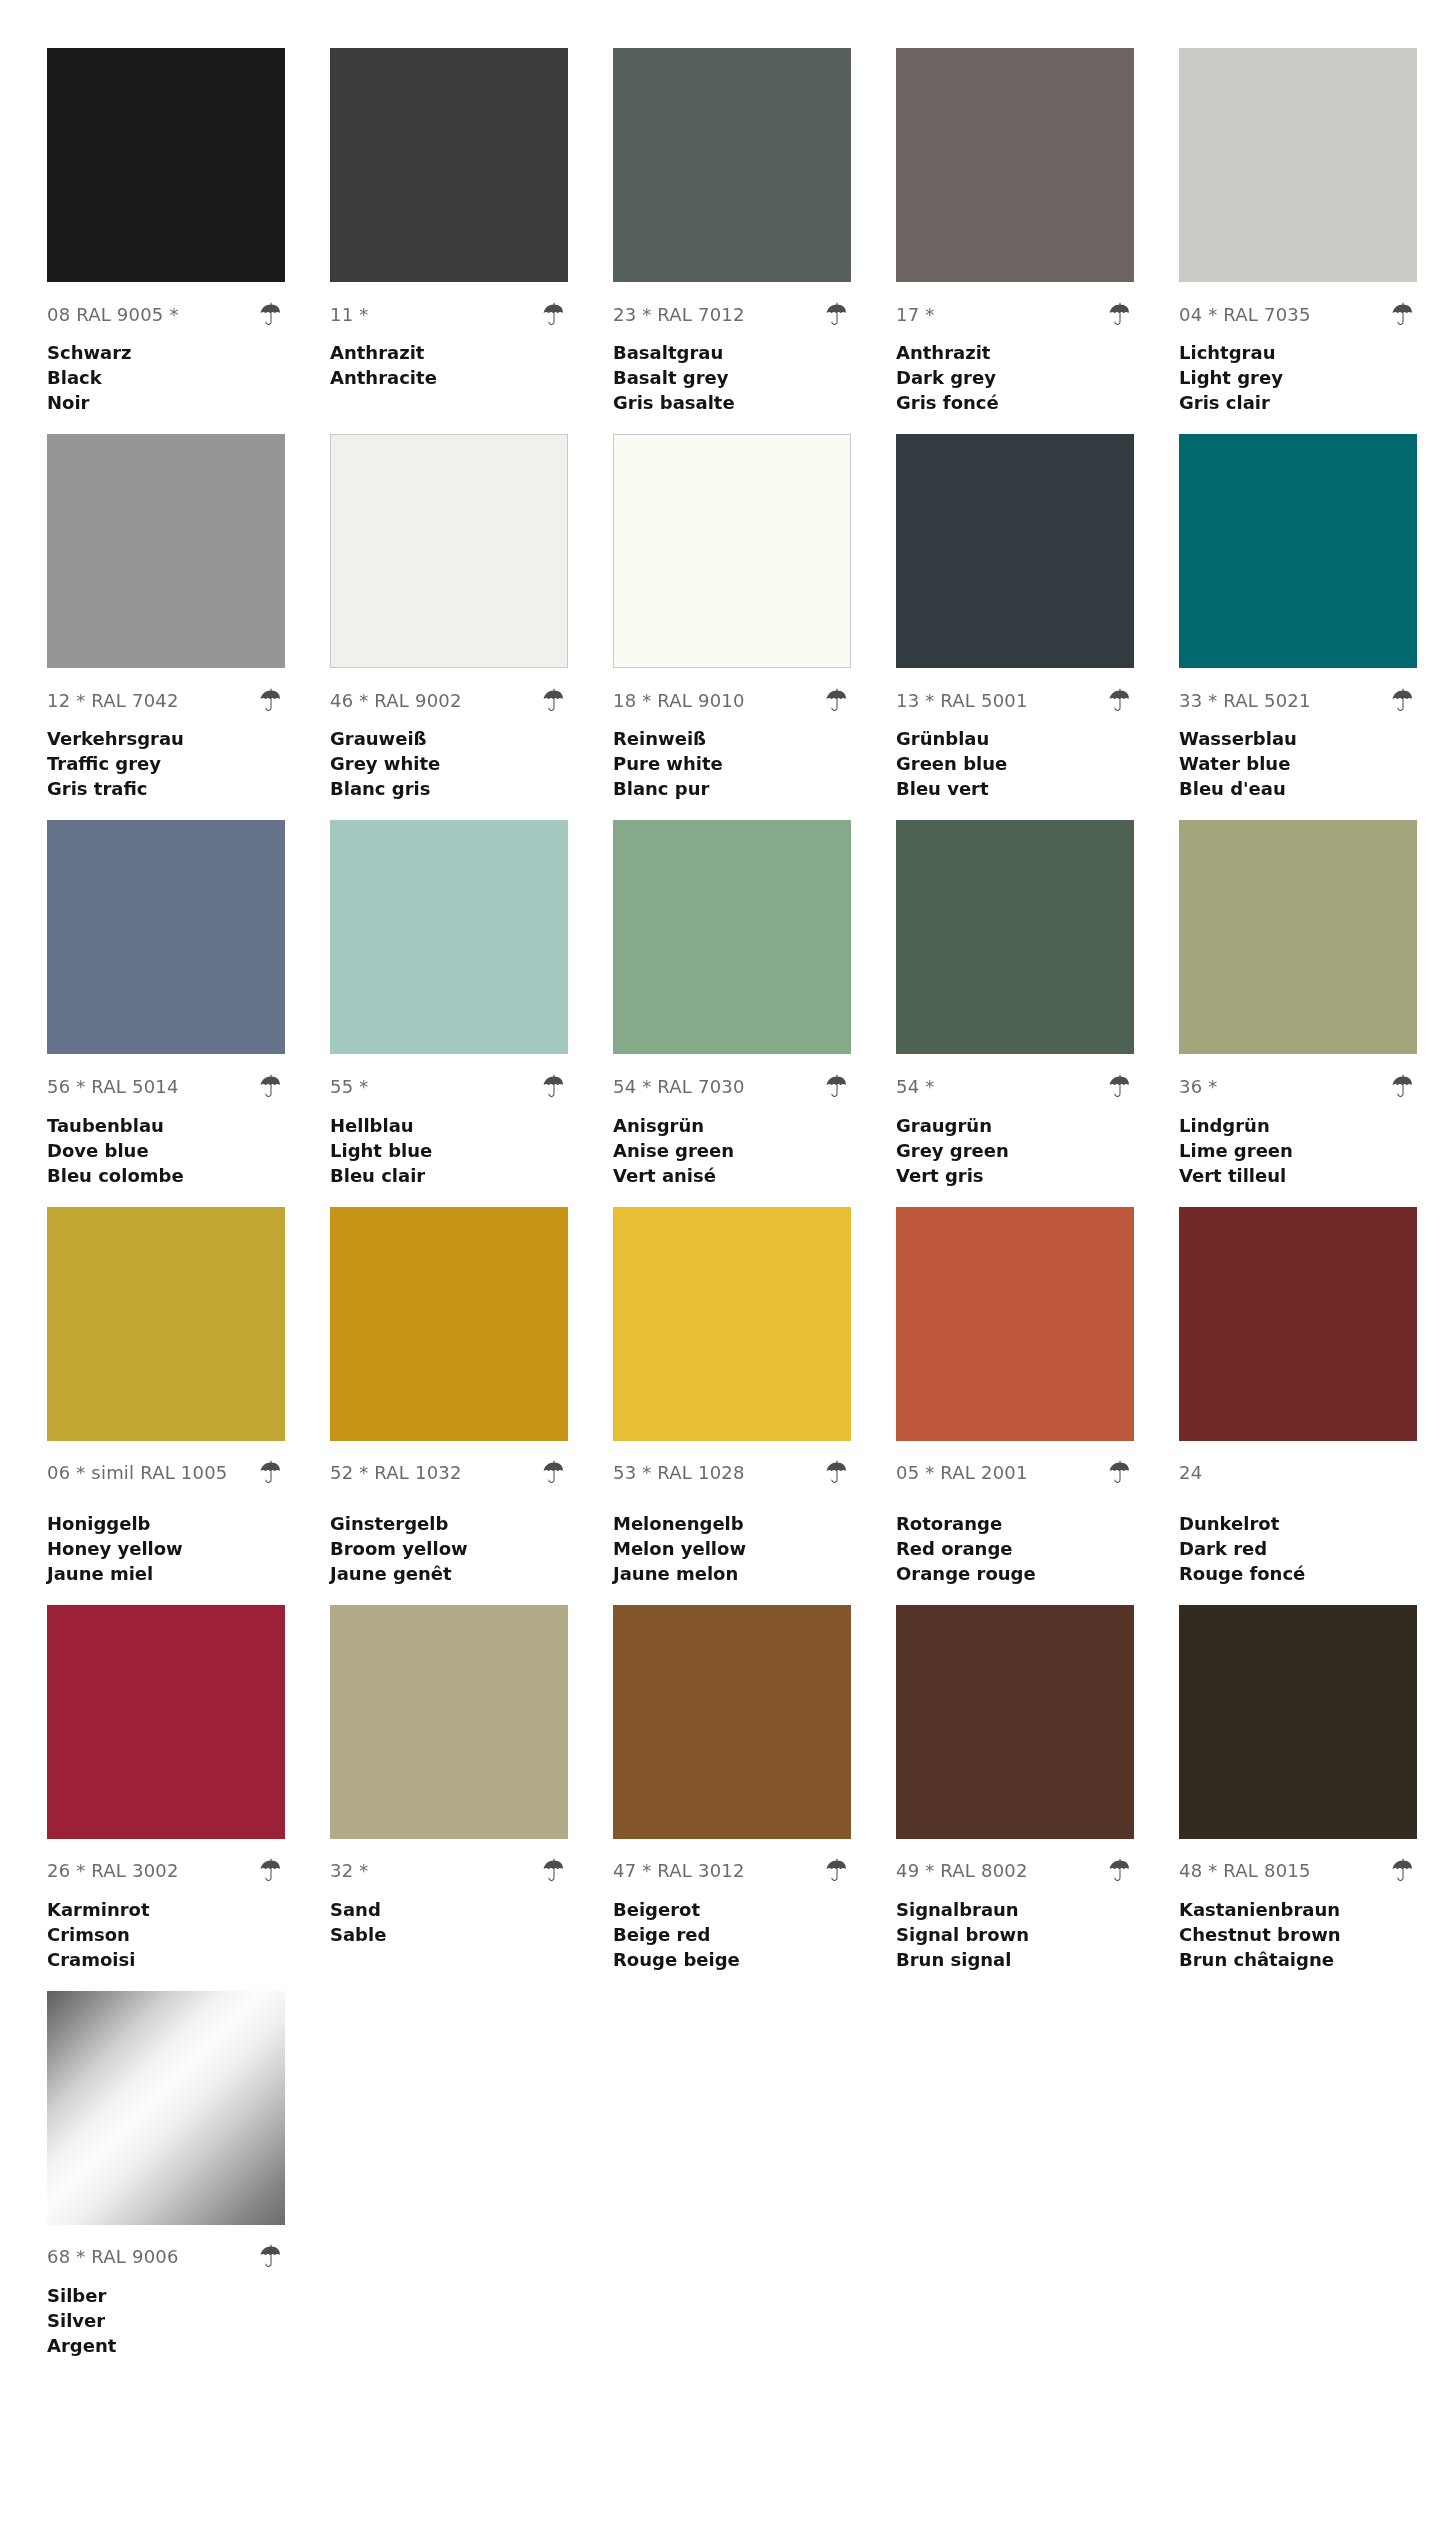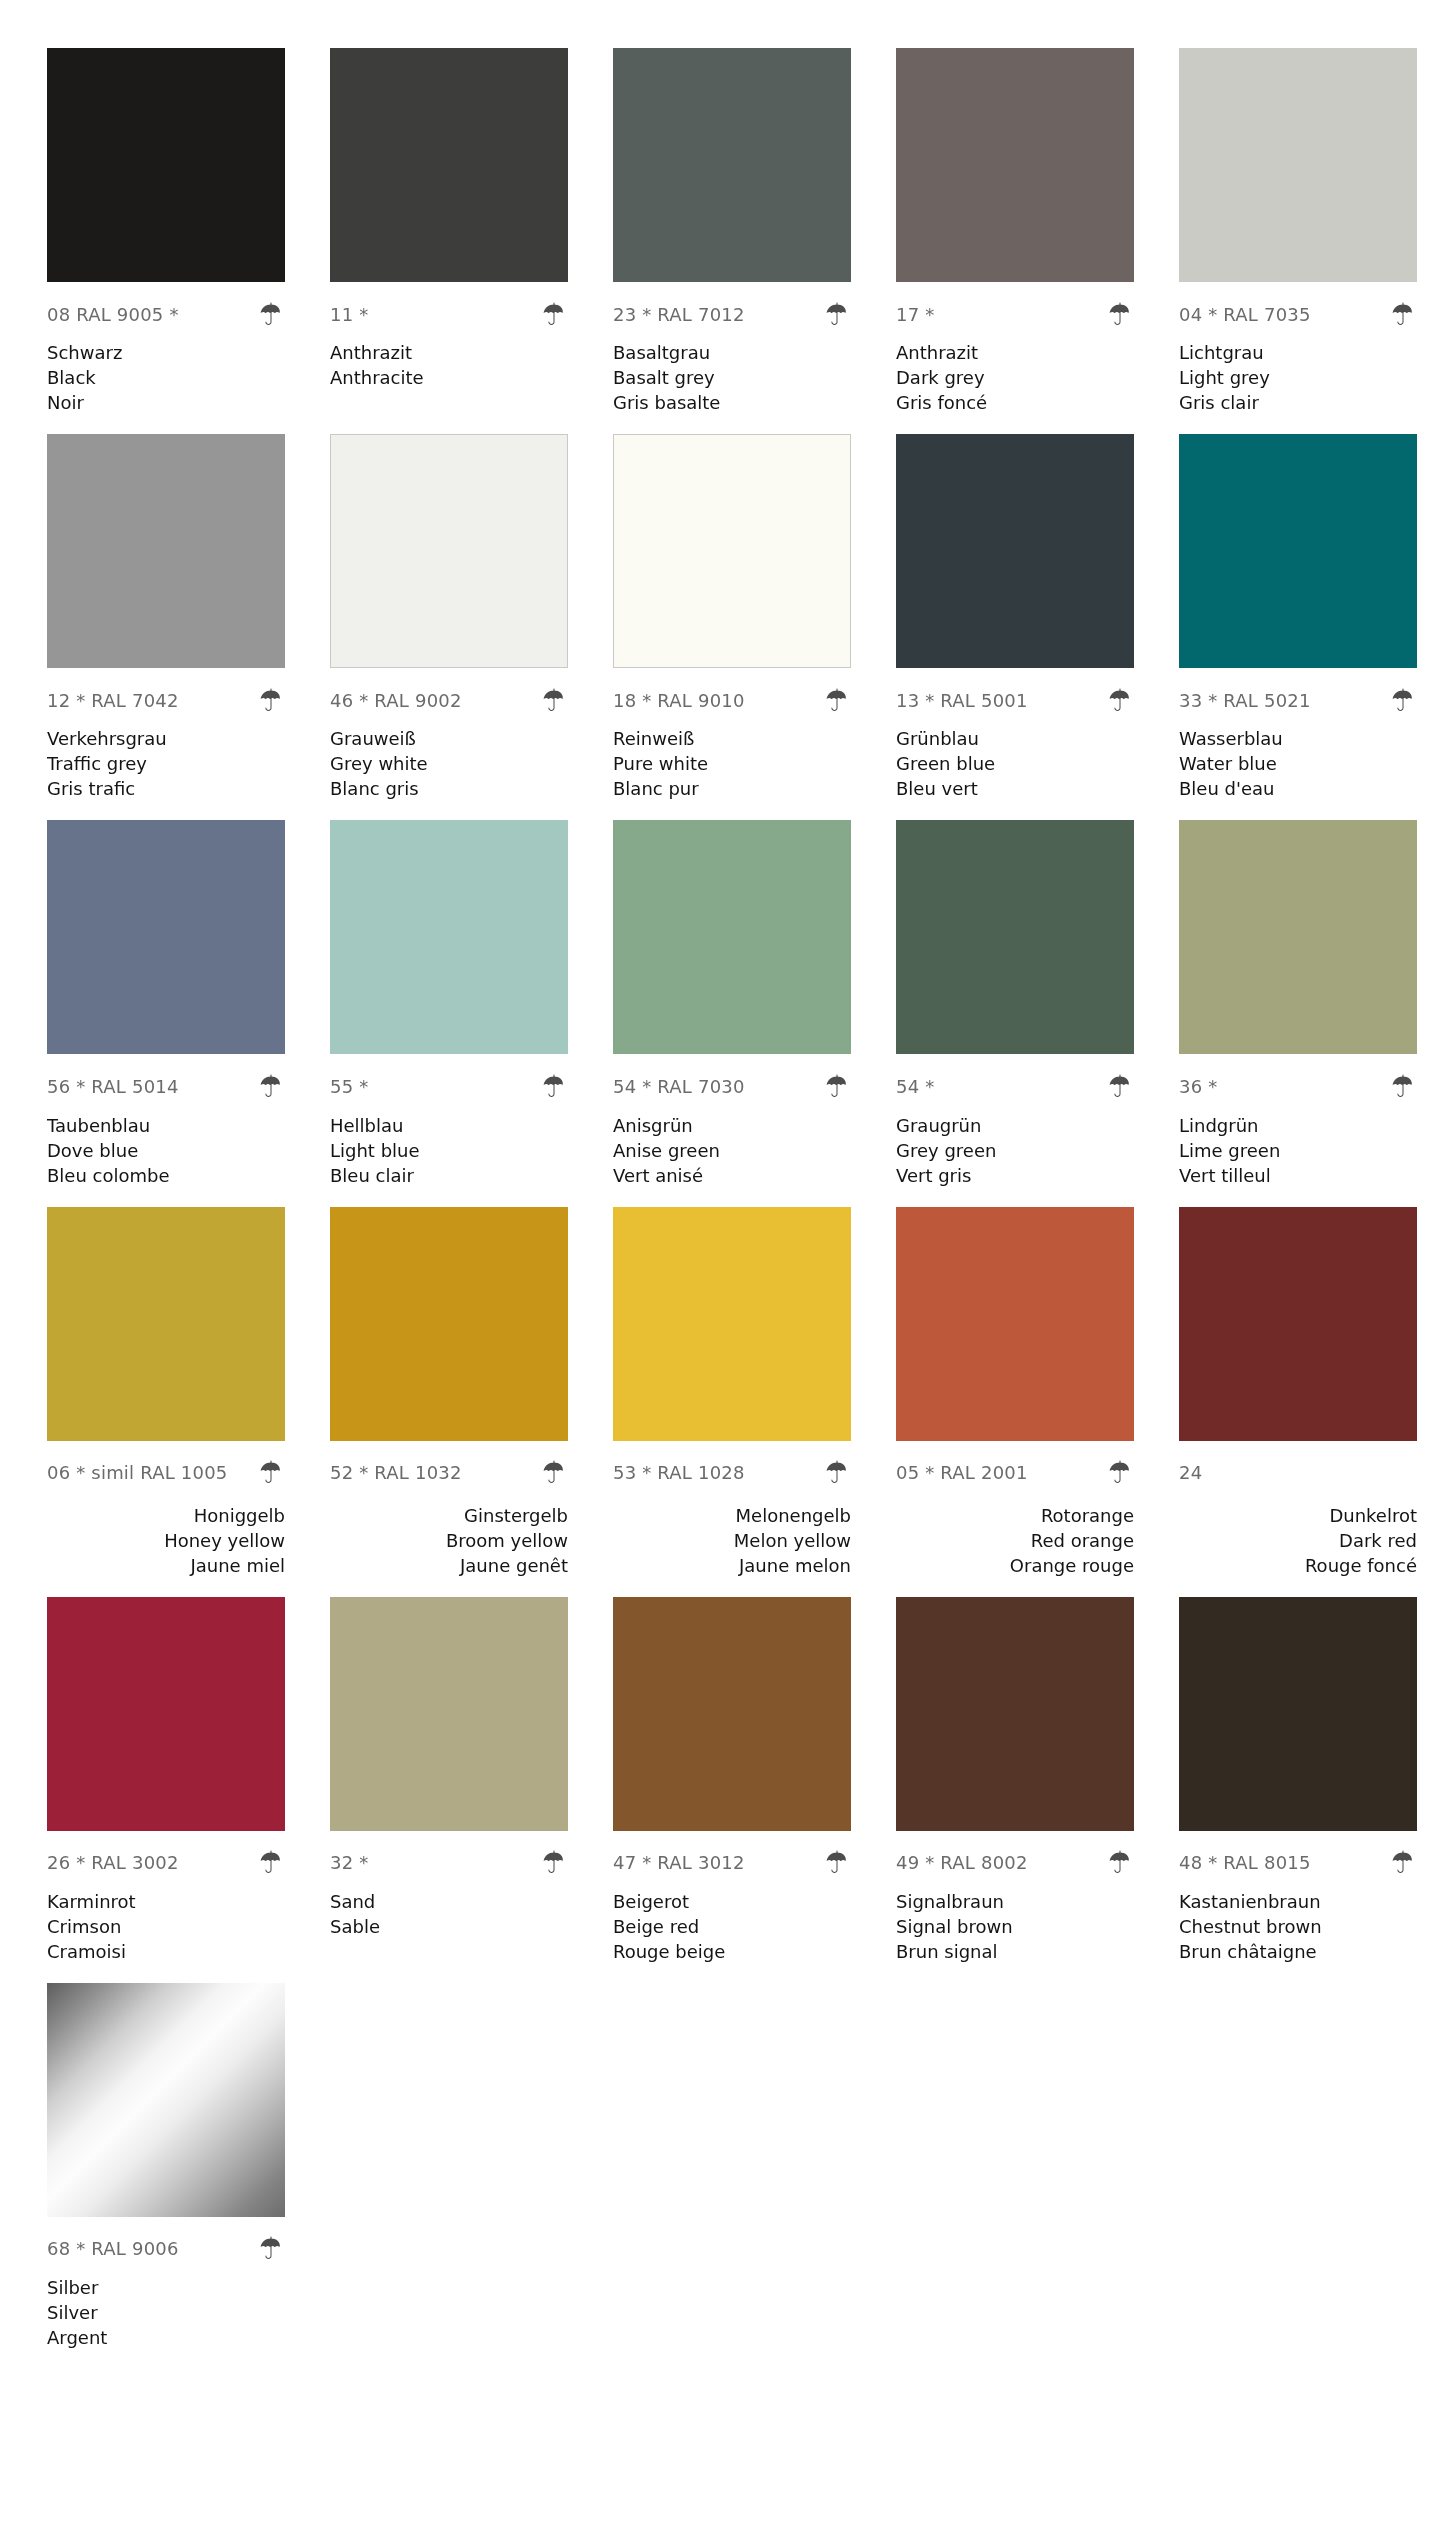--- a/index.html
+++ b/index.html
@@ -89,22 +89,23 @@
     width: 28px;
     height: 28px;
     flex: 0 0 28px;
     display: block;
   }
   .umbrella.hidden { visibility: hidden; }
 
   .names {
     margin-top: 8.2px;
     width: 238px;
-  }
-  .cell.gap-names .names { margin-top: 12px; text-align: right; }
+    font-weight: bold;
+  }
+  .cell.gap-names .names { margin-top: 20px; }
 
   .name {
     font-size: 18px;
     line-height: 25px;
     color: #141414;
     white-space: nowrap;
   }
   .name.empty { visibility: hidden; }
 </style>
 </head>

